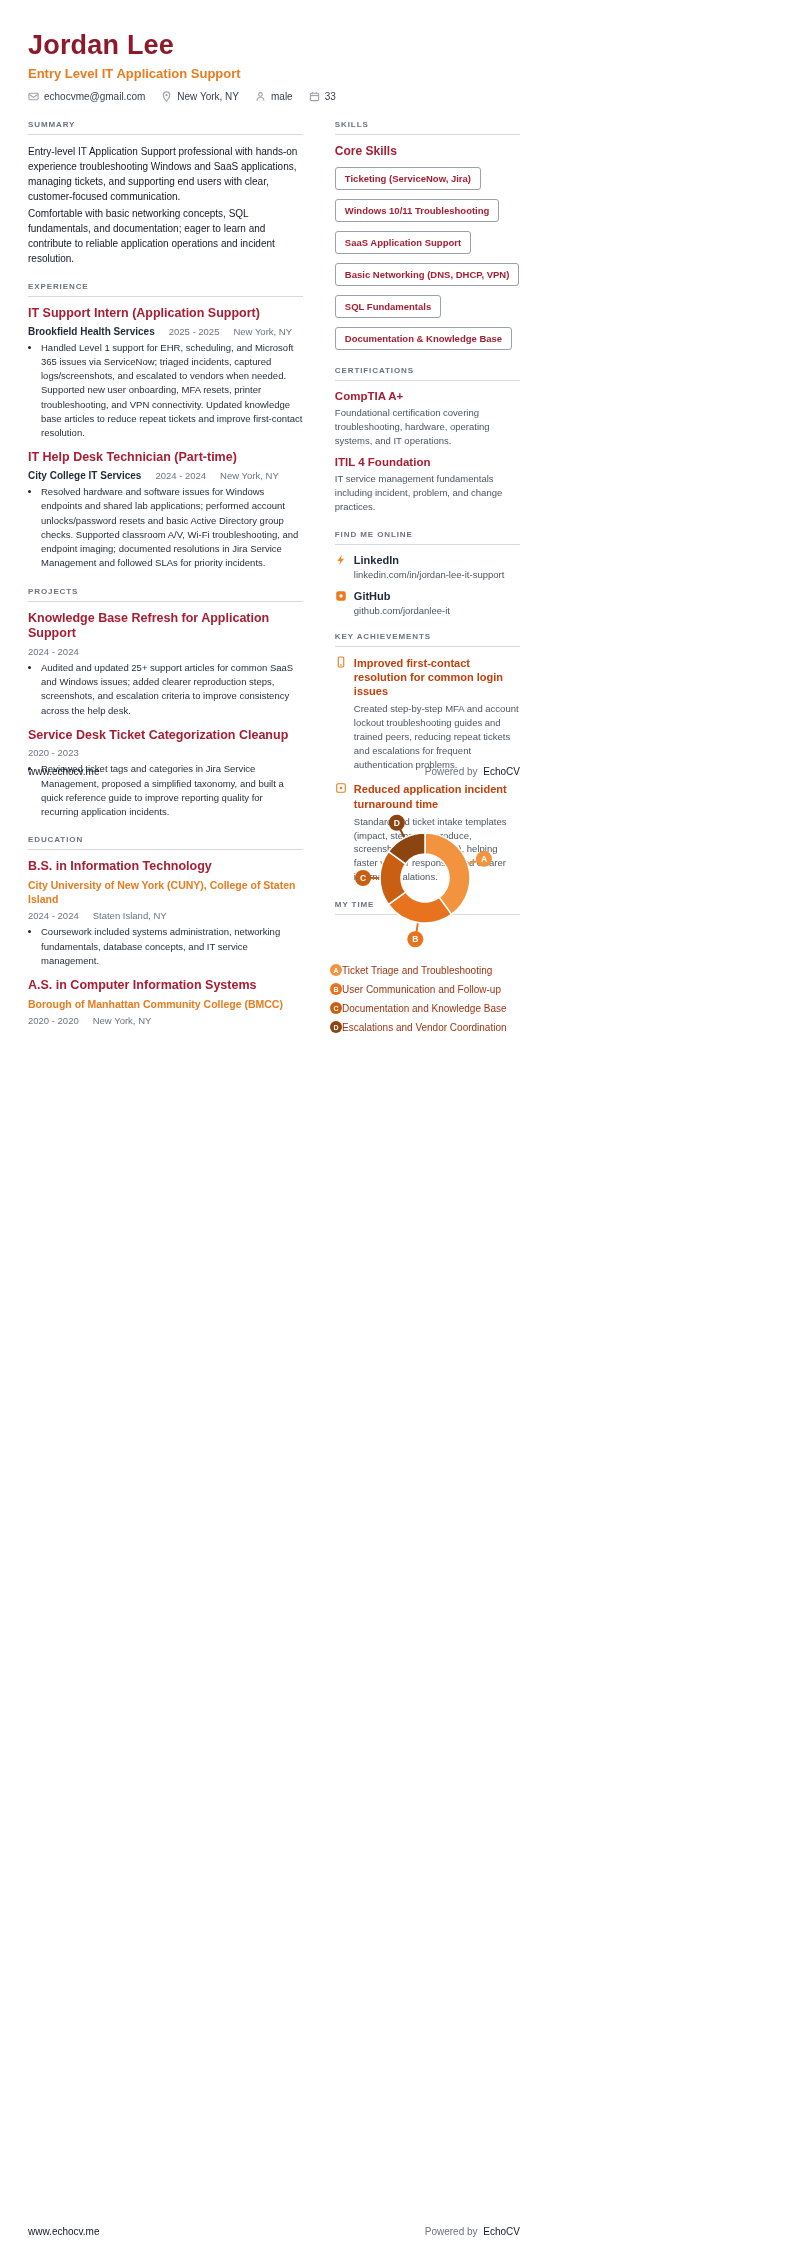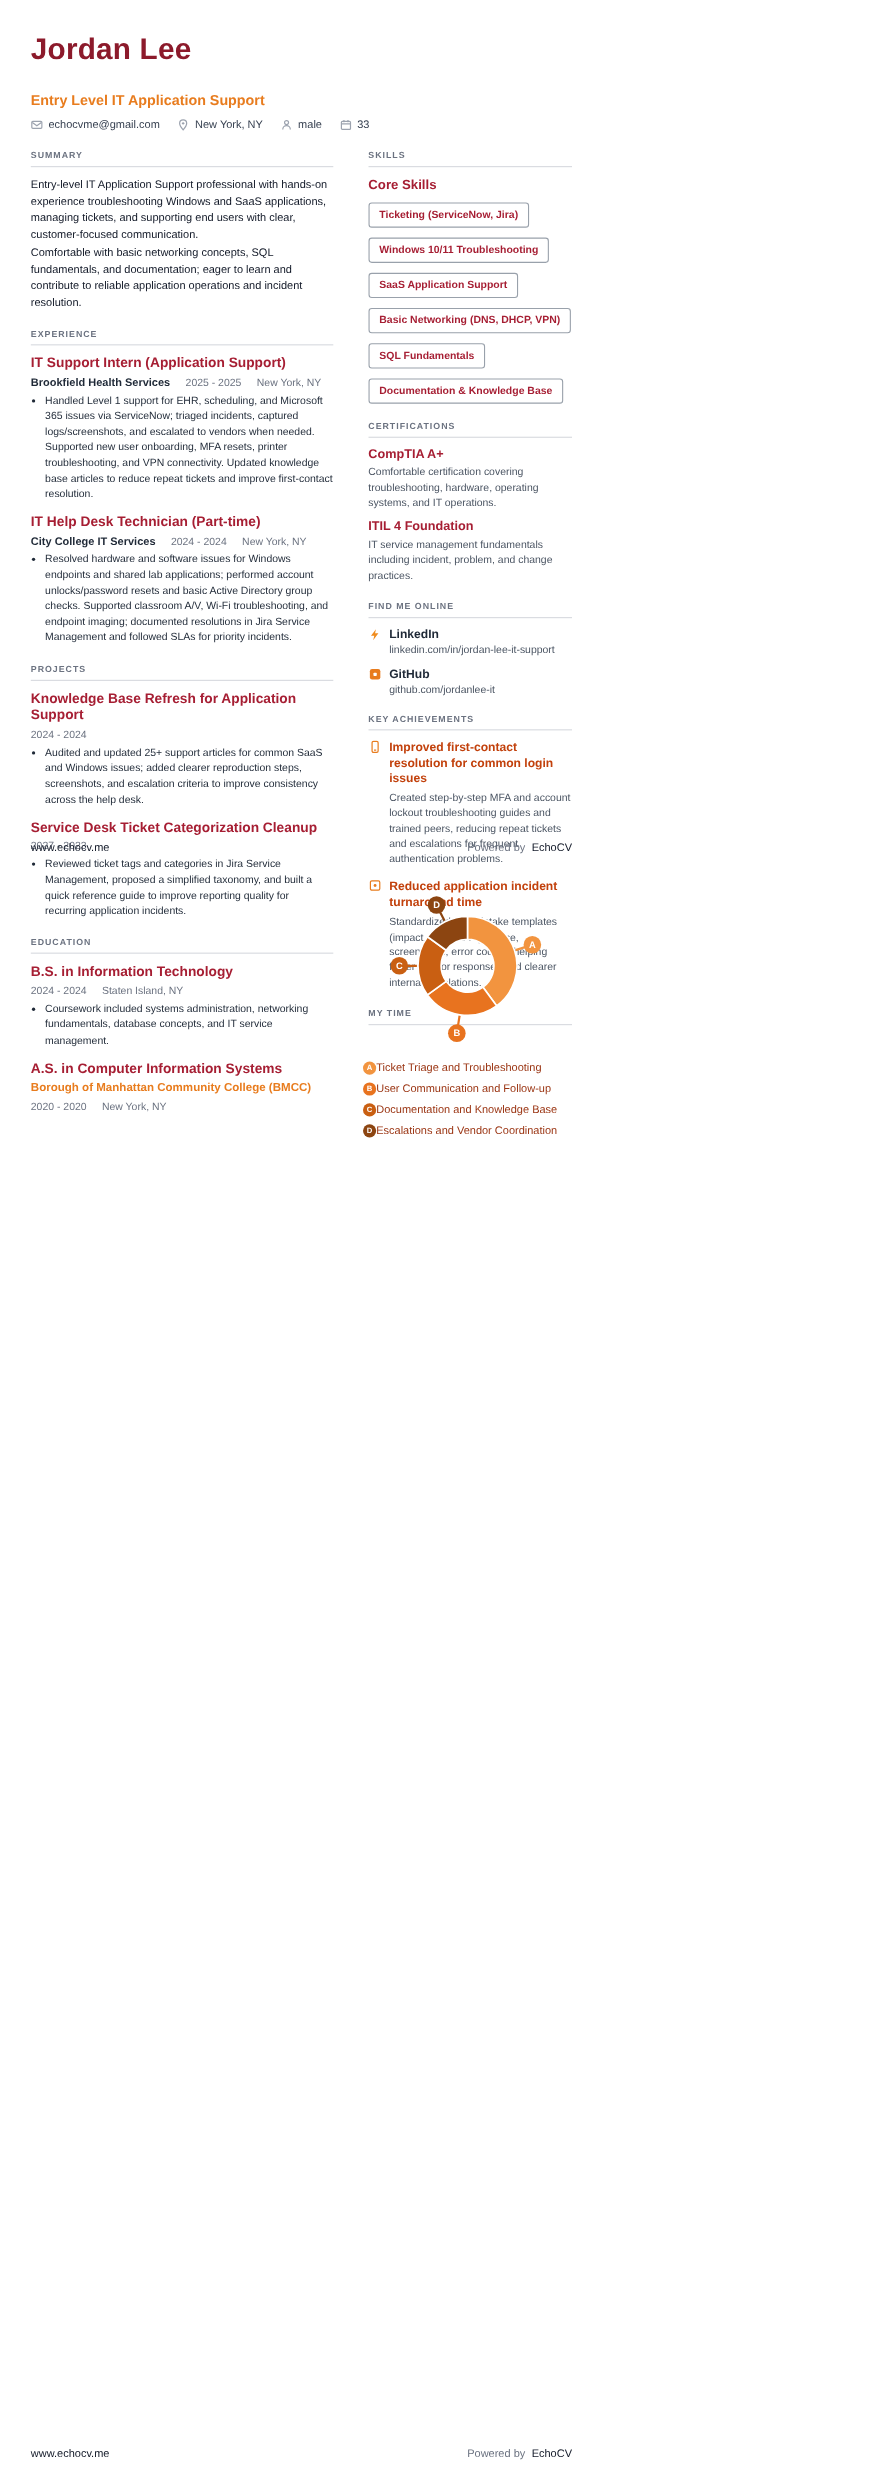--- a/index.html
+++ b/index.html
@@ -6,21 +6,21 @@
   html,body { margin:0; padding:0; background:#ffffff; }
   .page {
     position:relative; width:699px; height:2246px; background:#ffffff;
     font-family:"Liberation Sans","DejaVu Sans",sans-serif; color:#1f2937;
     overflow:hidden;
   }
   .content { position:absolute; top:0; left:0; width:520px; padding:30px 0 0 28px; }
 
   
   .name { margin:0; font-size:27px; font-weight:700; color:#8C1A2B; letter-spacing:0.2px; }
-  .subtitle { margin-top:22px; font-size:13px; font-weight:700; color:#E87C1E; }
+  .subtitle { margin-top:5px; font-size:13px; font-weight:700; color:#E87C1E; }
   .contact { display:flex; gap:16px; margin-top:10px; align-items:center; font-size:10px; color:#374151; }
   .citem { display:flex; gap:5px; align-items:center;text-align:right; }
   .gicon { flex:0 0 auto; display:inline-flex; }
 
   
   .columns { display:flex; gap:32px; margin-top:18px; }
   .col-left { width:282px; }
   .col-right { width:190px; }
 
   .sec-header {
@@ -172,33 +172,34 @@
               <span class="muted">2024 - 2024</span>
             </div>
             <ul class="bullets">
               <li>Audited and updated 25+ support articles for common SaaS and Windows issues; added clearer reproduction steps, screenshots, and escalation criteria to improve consistency across the help desk.</li>
             </ul>
           </div>
 
           <div>
             <div class="item-title">Service Desk Ticket Categorization Cleanup</div>
             <div class="meta">
-              <span class="muted">2027 - 2023</span>
+              <span class="muted">2020 - 2023</span>
             </div>
             <ul class="bullets">
               <li>Reviewed ticket tags and categories in Jira Service Management, proposed a simplified taxonomy, and built a quick reference guide to improve reporting quality for recurring application incidents.</li>
             </ul>
           </div>
         </div>
 
         <div class="section">
           <div class="sec-header">EDUCATION</div>
 
           <div>
             <div class="item-title">B.S. in Information Technology</div>
+            <div class="school">City University of New York (CUNY), College of Staten Island</div>
             <div class="meta">
               <span class="muted">2024 - 2024</span>
               <span class="muted">Staten Island, NY</span>
             </div>
             <ul class="bullets">
               <li>Coursework included systems administration, networking fundamentals, database concepts, and IT service management.</li>
             </ul>
           </div>
 
           <div>
@@ -223,21 +224,21 @@
           <span class="chip">SaaS Application Support</span>
           <span class="chip">Basic Networking (DNS, DHCP, VPN)</span>
           <span class="chip">SQL Fundamentals</span>
           <span class="chip">Documentation &amp; Knowledge Base</span>
         </div>
 
         <div class="section">
           <div class="sec-header">CERTIFICATIONS</div>
           <div>
             <div class="cert-name">CompTIA A+</div>
-            <div class="cert-desc">Comfortable certification covering troubleshooting, hardware, operating systems, and IT operations.</div>
+            <div class="cert-desc">Foundational certification covering troubleshooting, hardware, operating systems, and IT operations.</div>
           </div>
           <div>
             <div class="cert-name">ITIL 4 Foundation</div>
             <div class="cert-desc">IT service management fundamentals including incident, problem, and change practices.</div>
           </div>
         </div>
 
         <div class="section">
           <div class="sec-header">FIND ME ONLINE</div>
 

